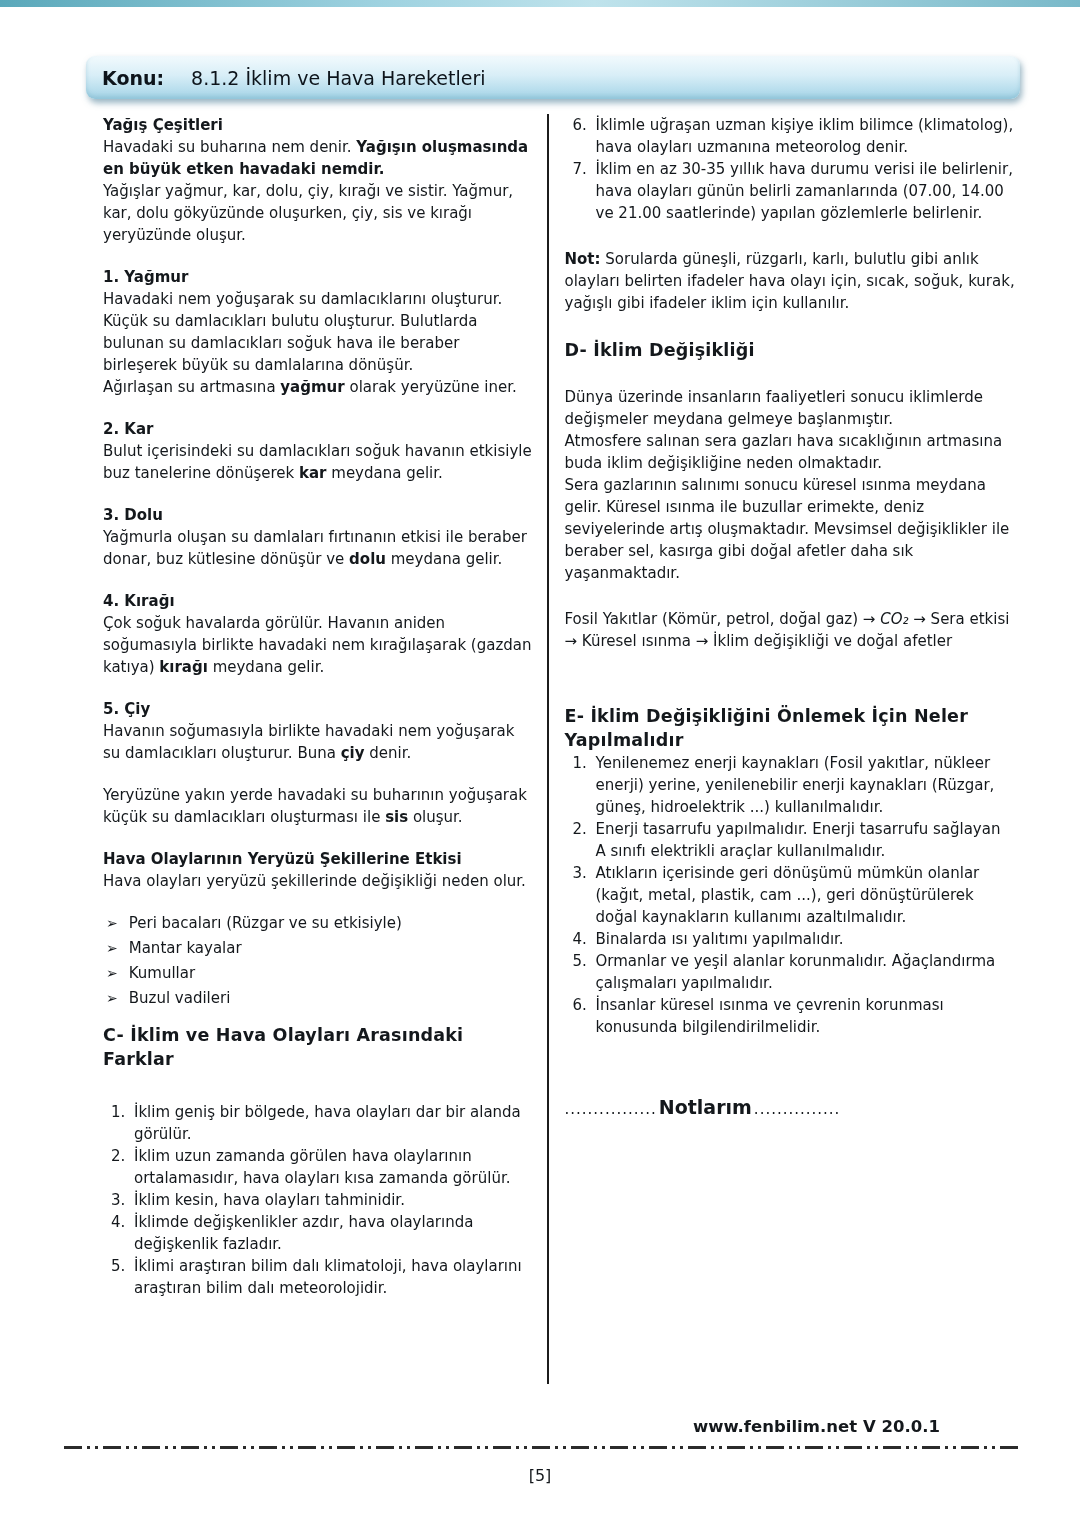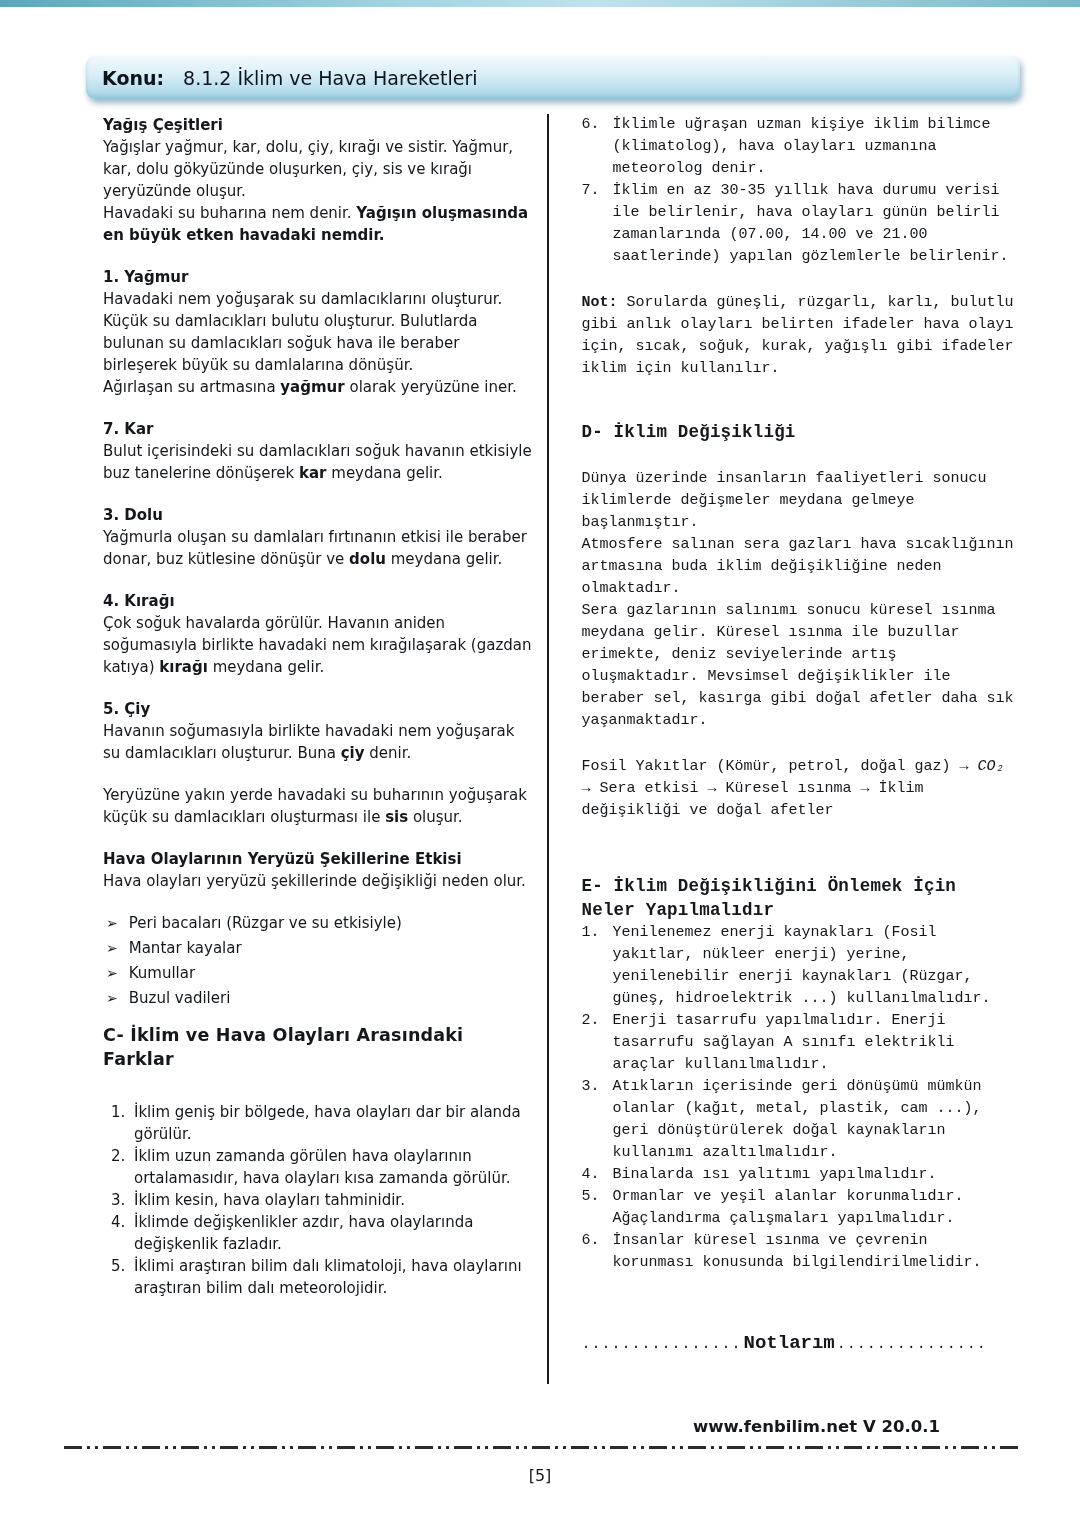--- a/index.html
+++ b/index.html
@@ -6,37 +6,37 @@
   body { background:#e8e8e8; font-family:"DejaVu Sans", sans-serif; color:#14181c; }
   .page { position:relative; width:1080px; height:1527px; background:#ffffff; margin:0 auto; overflow:hidden; }
 
   .top-strip { position:absolute; top:0; left:0; width:100%; height:7px;
     background:linear-gradient(90deg,#5aa8ba 0%, #9ed2e0 35%, #bfe3ec 55%, #79b9c9 100%); }
 
   .banner { position:absolute; left:86px; top:56px; width:934px; height:43px;
     border-radius:9px;
     background:linear-gradient(180deg,#f2fafd 0%, #d8eef7 45%, #a4d4e7 100%);
     box-shadow:2px 4px 6px rgba(70,120,145,.55), inset 0 -3px 4px rgba(110,165,190,.35);
-    display:flex; align-items:center; padding:0 16px; gap:19px; }
+    display:flex; align-items:center; padding:0 16px; gap:27px; }
   .banner-label { font-weight:700; font-size:19px; color:#0d141b; }
   .banner-title { font-size:19px; color:#0d141b; }
 
   .columns { position:absolute; left:103px; top:114px; width:912px; min-height:1270px; display:flex; }
   .col { font-size:15px; line-height:22px; }
   .col-left  { width:430px; }
   .divider { width:1.5px; background:#1c1c1c; align-self:stretch; margin-left:14px; }
-  .col-right { flex:1; padding-left:33px;font-family:Liberation Mono, monospace; }
+  .col-right { flex:1; padding-left:16px; }
 
   .sec { margin-bottom:20px; }
   .para { margin:0; }
   .h-run { font-weight:700; }
   .h-big { font-weight:700; font-size:17.5px; line-height:24px; letter-spacing:.2px; }
   .c-head { margin:14px 0 30px 0; }
   .mt-md { margin-top:24px; }
-  .mt-lg { margin-top:40px; }
+  .mt-lg { margin-top:24px; }
   .mt-xl { margin-top:52px; }
 
   ol.numlist { margin:0; padding-left:27px; }
   ol.numlist li { padding-left:4px; }
 
   ul.arrowlist { list-style:none; margin:0; padding-left:3px; }
   ul.arrowlist li { display:flex; gap:11px; margin-bottom:3px; }
   .arrow-icon { flex:0 0 auto; font-size:14px; }
 
   .note-block b { font-weight:700; }
@@ -66,32 +66,32 @@
     <span class="banner-label">Konu:</span>
     <span class="banner-title">8.1.2 İklim ve Hava Hareketleri</span>
   </div>
 
   <div class="columns">
 
     <div class="col col-left">
 
       <section class="sec">
         <div class="h-run">Yağış Çeşitleri</div>
+        <p class="para"><span>Havadaki su buharına nem denir. </span><b>Yağışın oluşmasında en büyük etken havadaki nemdir.</b></p>
         <p class="para">Yağışlar yağmur, kar, dolu, çiy, kırağı ve sistir. Yağmur, kar, dolu gökyüzünde oluşurken, çiy, sis ve kırağı yeryüzünde oluşur.</p>
-        <p class="para"><span>Havadaki su buharına nem denir. </span><b>Yağışın oluşmasında en büyük etken havadaki nemdir.</b></p>
       </section>
 
       <section class="sec">
         <div class="h-run">1. Yağmur</div>
         <p class="para">Havadaki nem yoğuşarak su damlacıklarını oluşturur. Küçük su damlacıkları bulutu oluşturur. Bulutlarda bulunan su damlacıkları soğuk hava ile beraber birleşerek büyük su damlalarına dönüşür.</p>
         <p class="para"><span>Ağırlaşan su artmasına </span><b>yağmur</b><span> olarak yeryüzüne iner.</span></p>
       </section>
 
       <section class="sec">
-        <div class="h-run">7. Kar</div>
+        <div class="h-run">2. Kar</div>
         <p class="para"><span>Bulut içerisindeki su damlacıkları soğuk havanın etkisiyle buz tanelerine dönüşerek </span><b>kar</b><span> meydana gelir.</span></p>
       </section>
 
       <section class="sec">
         <div class="h-run">3. Dolu</div>
         <p class="para"><span>Yağmurla oluşan su damlaları fırtınanın etkisi ile beraber donar, buz kütlesine dönüşür ve </span><b>dolu</b><span> meydana gelir.</span></p>
       </section>
 
       <section class="sec">
         <div class="h-run">4. Kırağı</div>

